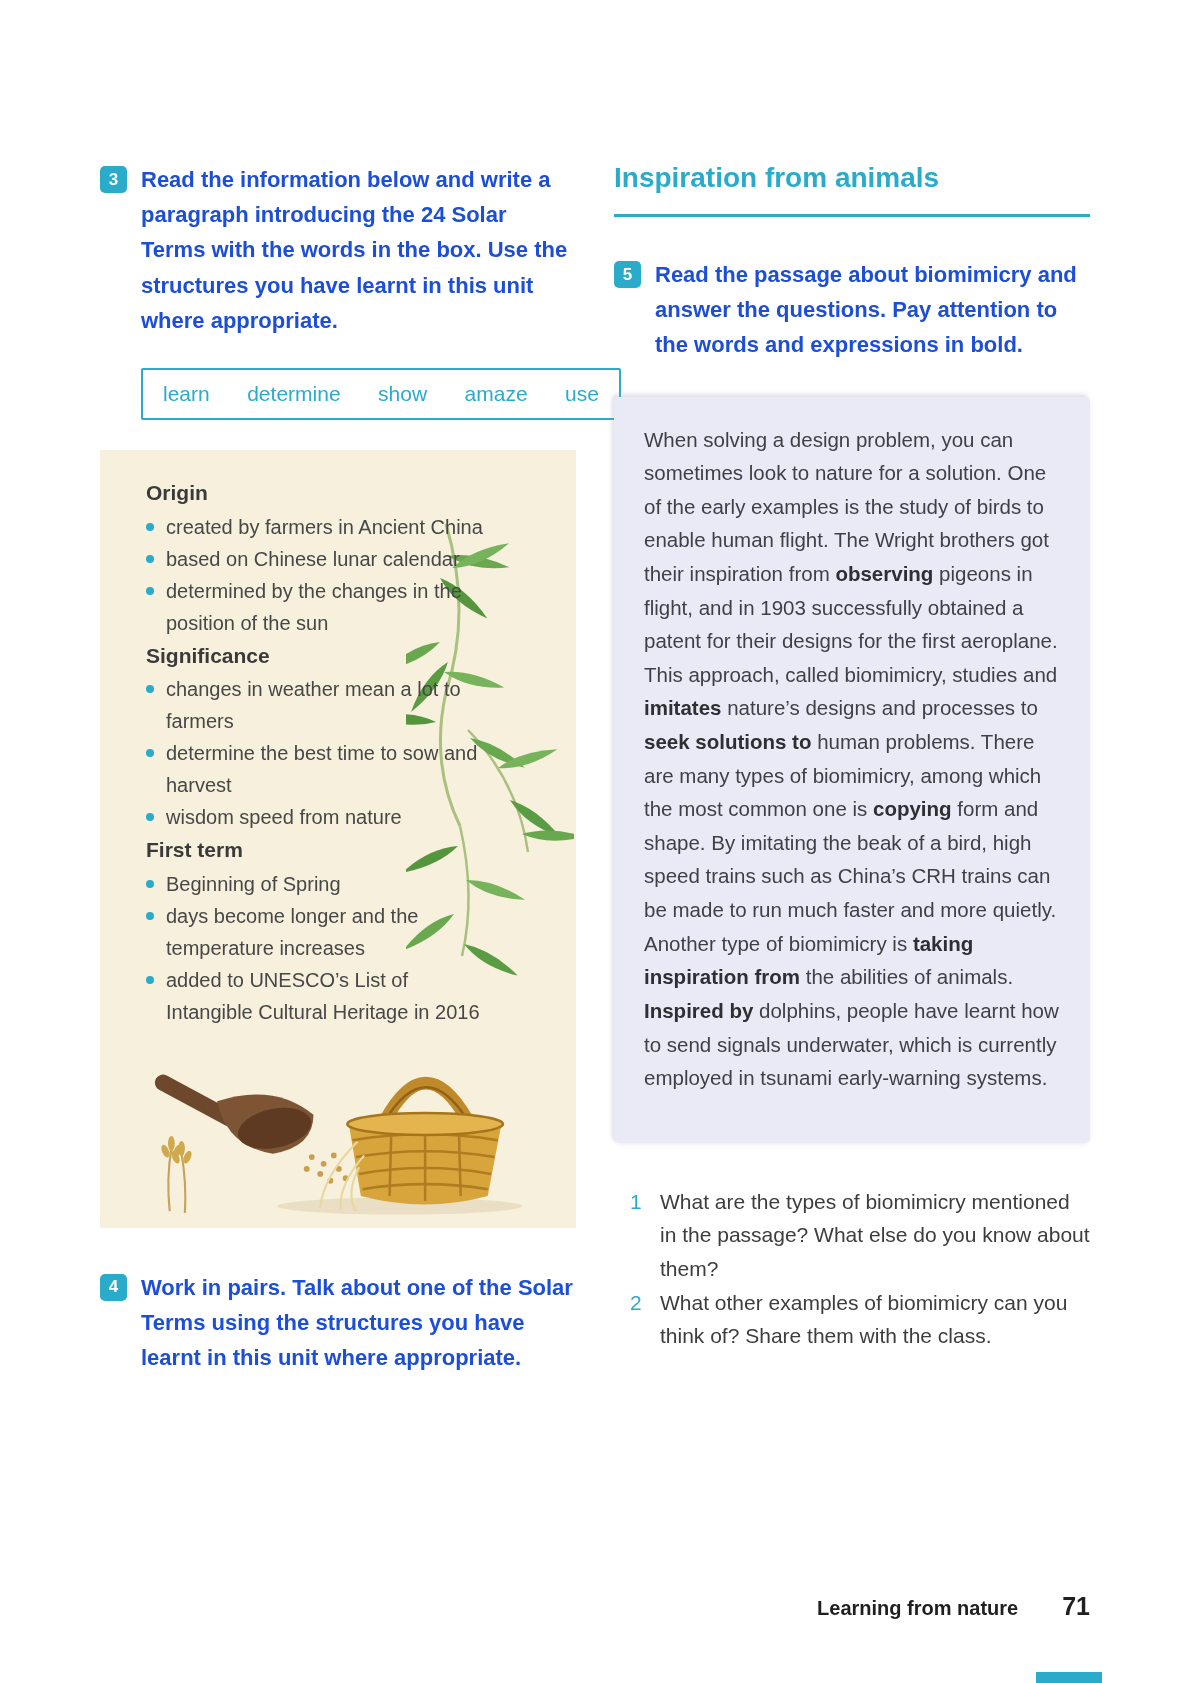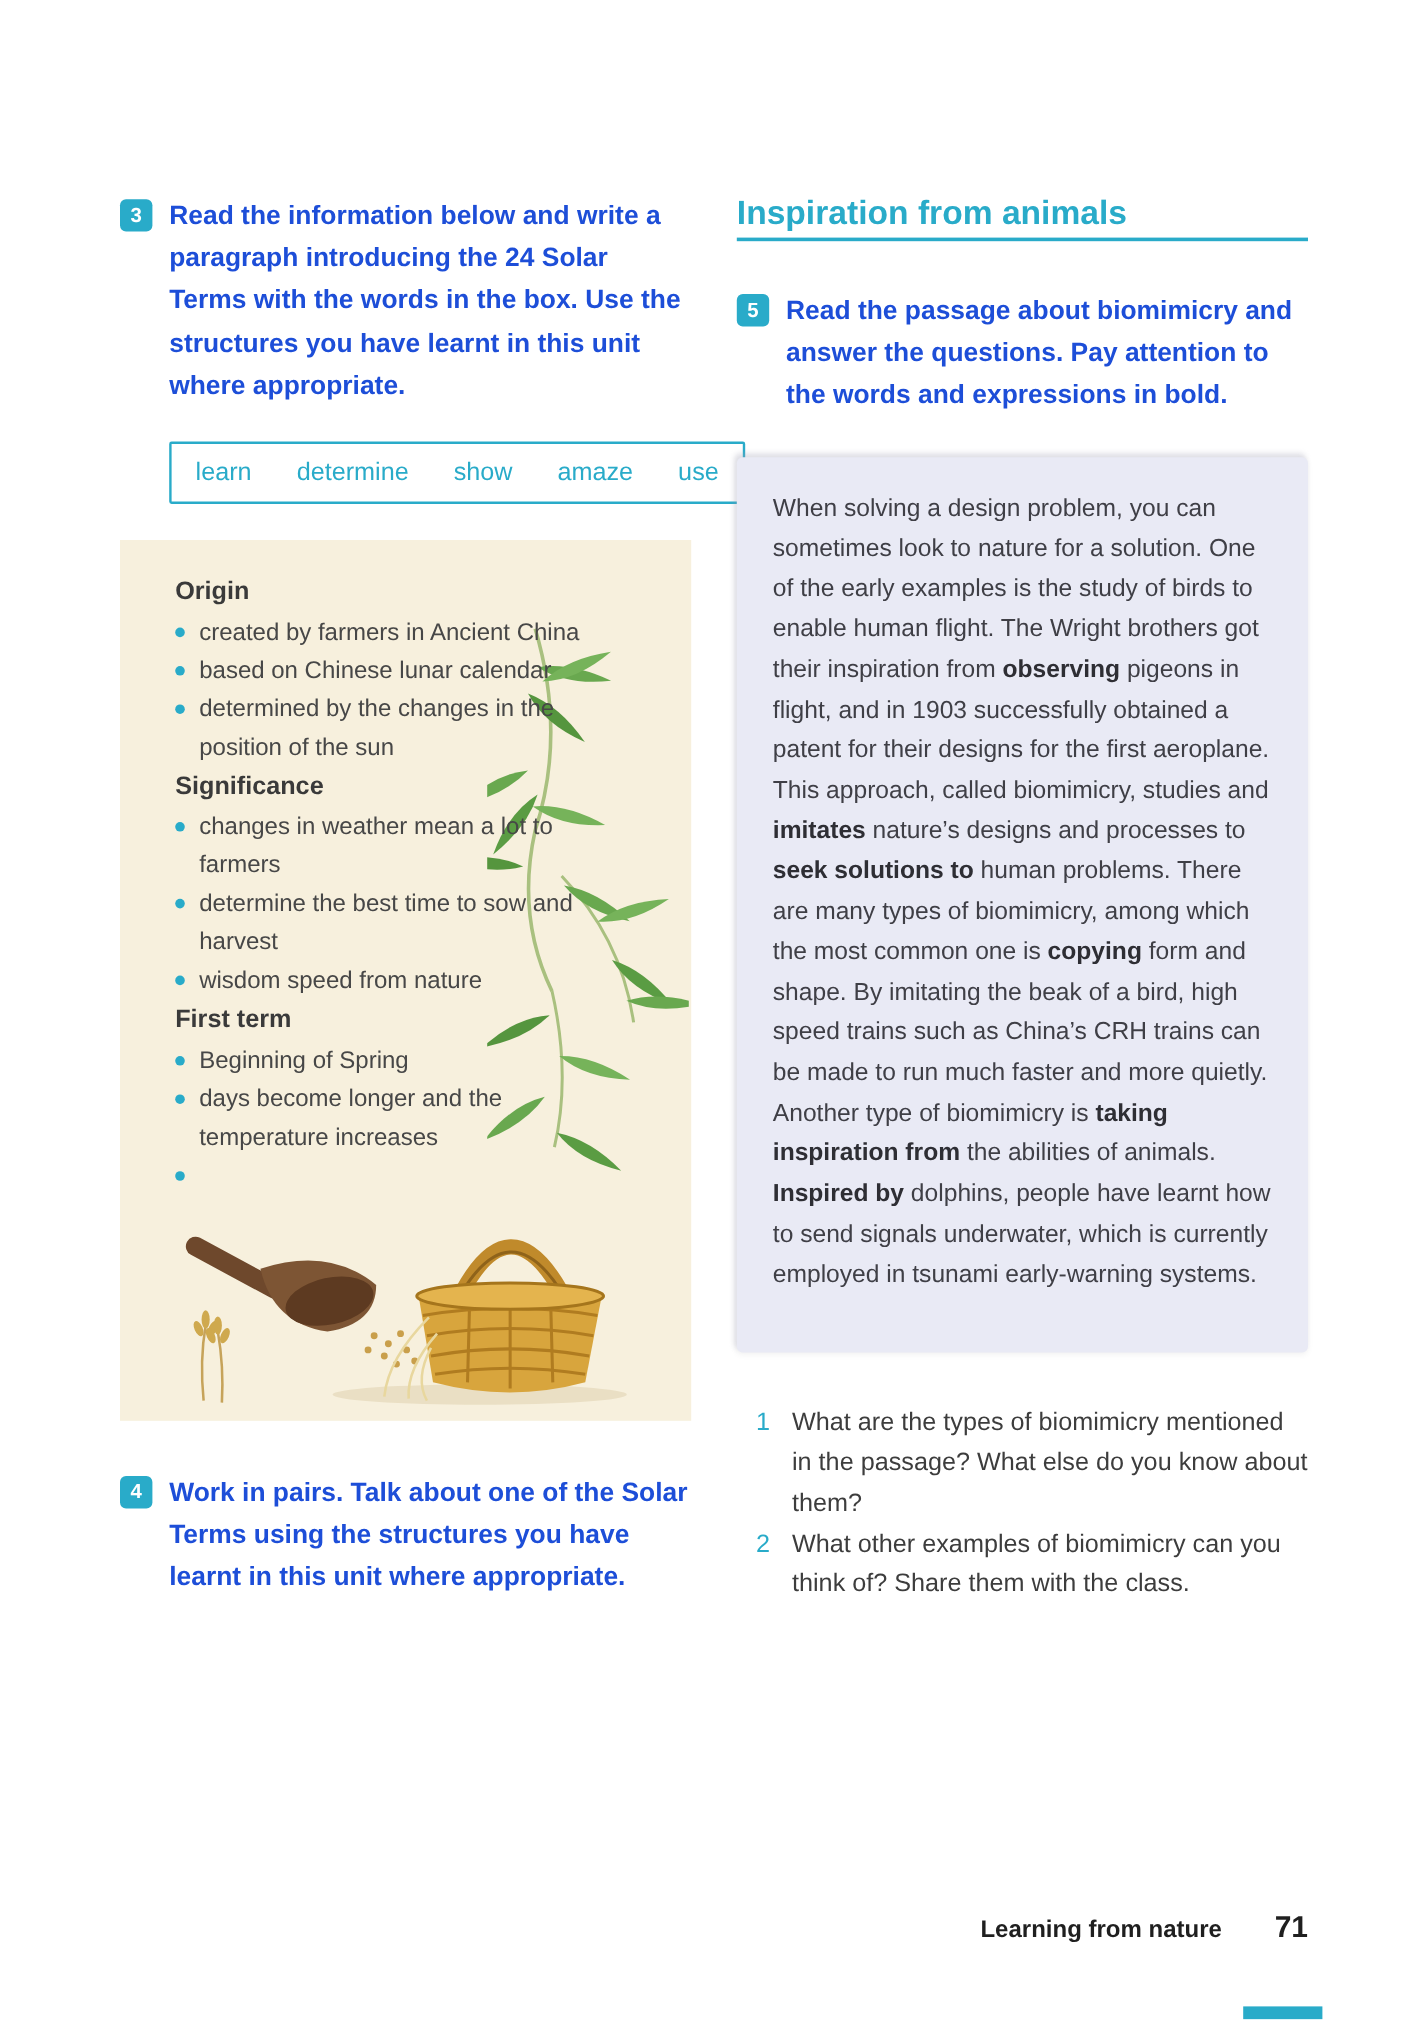--- a/index.html
+++ b/index.html
@@ -37,21 +37,21 @@
 
   .caption {
     margin:18px 0 0 34px; width:424px;
     font-family:"DejaVu Serif", serif; font-style:italic;
     font-size:19px; line-height:1.75; color:#4f7e71;
   }
   .ex4 { margin-top:42px; }
 
   .section-heading {
     font-size:28px; font-weight:bold; color:var(--accent);
-    padding-bottom:4px; border-bottom:3px solid var(--accent); margin-bottom:40px;
+    padding-bottom:20px; border-bottom:3px solid var(--accent); margin-bottom:40px;
   }
   .passage {
     position:relative; margin-top:34px; background:var(--lavender);
     padding:26px 28px 48px 30px; border-radius:5px;
     font-size:20.5px; line-height:1.64; color:#3f3f46;
     box-shadow:-2px -3px 4px rgba(160,160,178,0.30), 0 2px 5px rgba(0,0,0,0.05);
   }
   .passage b { font-weight:bold; color:#2e2e34; }
 
   .questions { margin-top:42px; padding-left:16px; display:flex; flex-direction:column; }
@@ -116,20 +116,21 @@
             <div class="bullet-item">
               <span class="dot"></span>
               <span class="bullet-text">Beginning of Spring</span>
             </div>
             <div class="bullet-item">
               <span class="dot"></span>
               <span class="bullet-text">days become longer and the temperature increases</span>
             </div>
             <div class="bullet-item">
               <span class="dot"></span>
+              <span class="bullet-text">added to UNESCO’s List of Intangible Cultural Heritage in 2016</span>
             </div>
           </div>
 
         <svg class="leaves-svg" viewBox="0 0 168 470" aria-hidden="true">
           <defs>
             <path id="leaf" d="M0 0 Q26 -12 62 -6 Q28 8 0 0 Z"></path>
           </defs>
           <path d="M40 8 Q66 96 40 176 Q24 248 54 310" fill="none" stroke="#a9c07f" stroke-width="3"></path>
           <path d="M62 214 Q112 266 122 336" fill="none" stroke="#a9c07f" stroke-width="2.5"></path>
           <path d="M54 310 Q70 380 56 440" fill="none" stroke="#a9c07f" stroke-width="2.5"></path>

